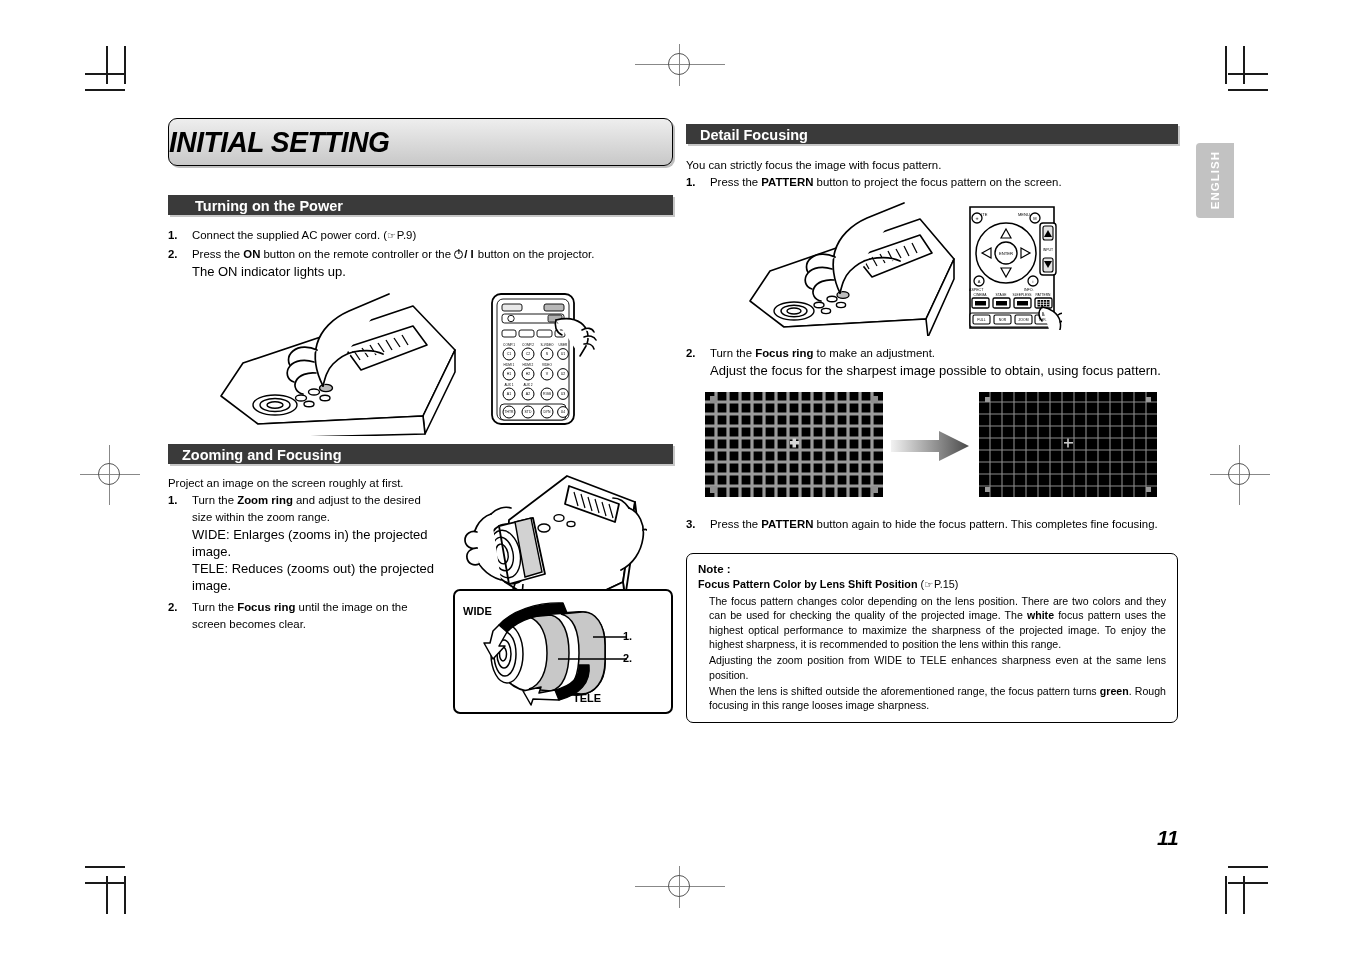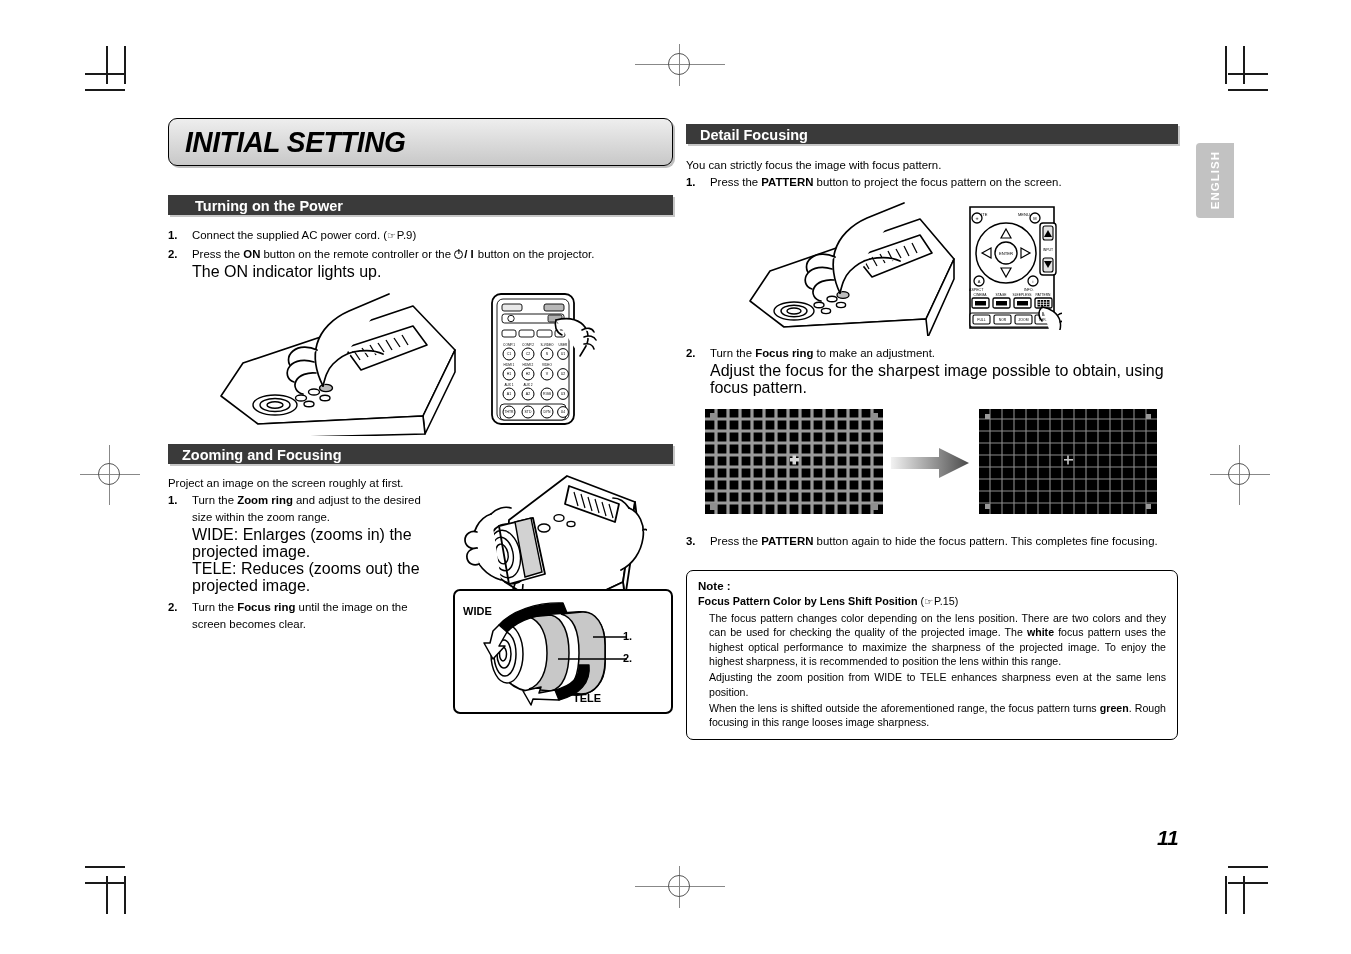--- a/index.html
+++ b/index.html
@@ -38,21 +38,20 @@
   
   .chapter-title {
     position: relative;
     height: 48px;
     border: 1.5px solid #000;
     border-radius: 9px;
     background: linear-gradient(to bottom,#eeeeee 0%,#dcdcdc 48%,#c8c8c8 100%);
     box-sizing: border-box;
     display: flex;
     align-items: center;
-    padding-left: 16px;
     box-shadow: 2px 2px 0 rgba(0,0,0,0.25);
   }
   .chapter-title .txt {
     font-style: italic;
     font-weight: bold;
     font-size: 29px;
     letter-spacing: -0.5px;
     font-family: "Liberation Sans", sans-serif;
     transform: scaleX(0.97);
     transform-origin: left center;
@@ -81,21 +80,21 @@
     font-size: 11.4px;
     line-height: 17px;
   }
   .step .num {
     font-weight: bold;
     width: 24px;
     flex: 0 0 24px;
   }
   .step .body { flex: 1; }
   .sub {
-    font-size: 16px;
+    font-size: 13px;
     line-height: 17px;
     padding-left: 24px;
   }
   b { font-weight: bold; }
 
   
   .ref-hand {
     display: inline-block;
     font-size: 10px;
     letter-spacing: -1px;

